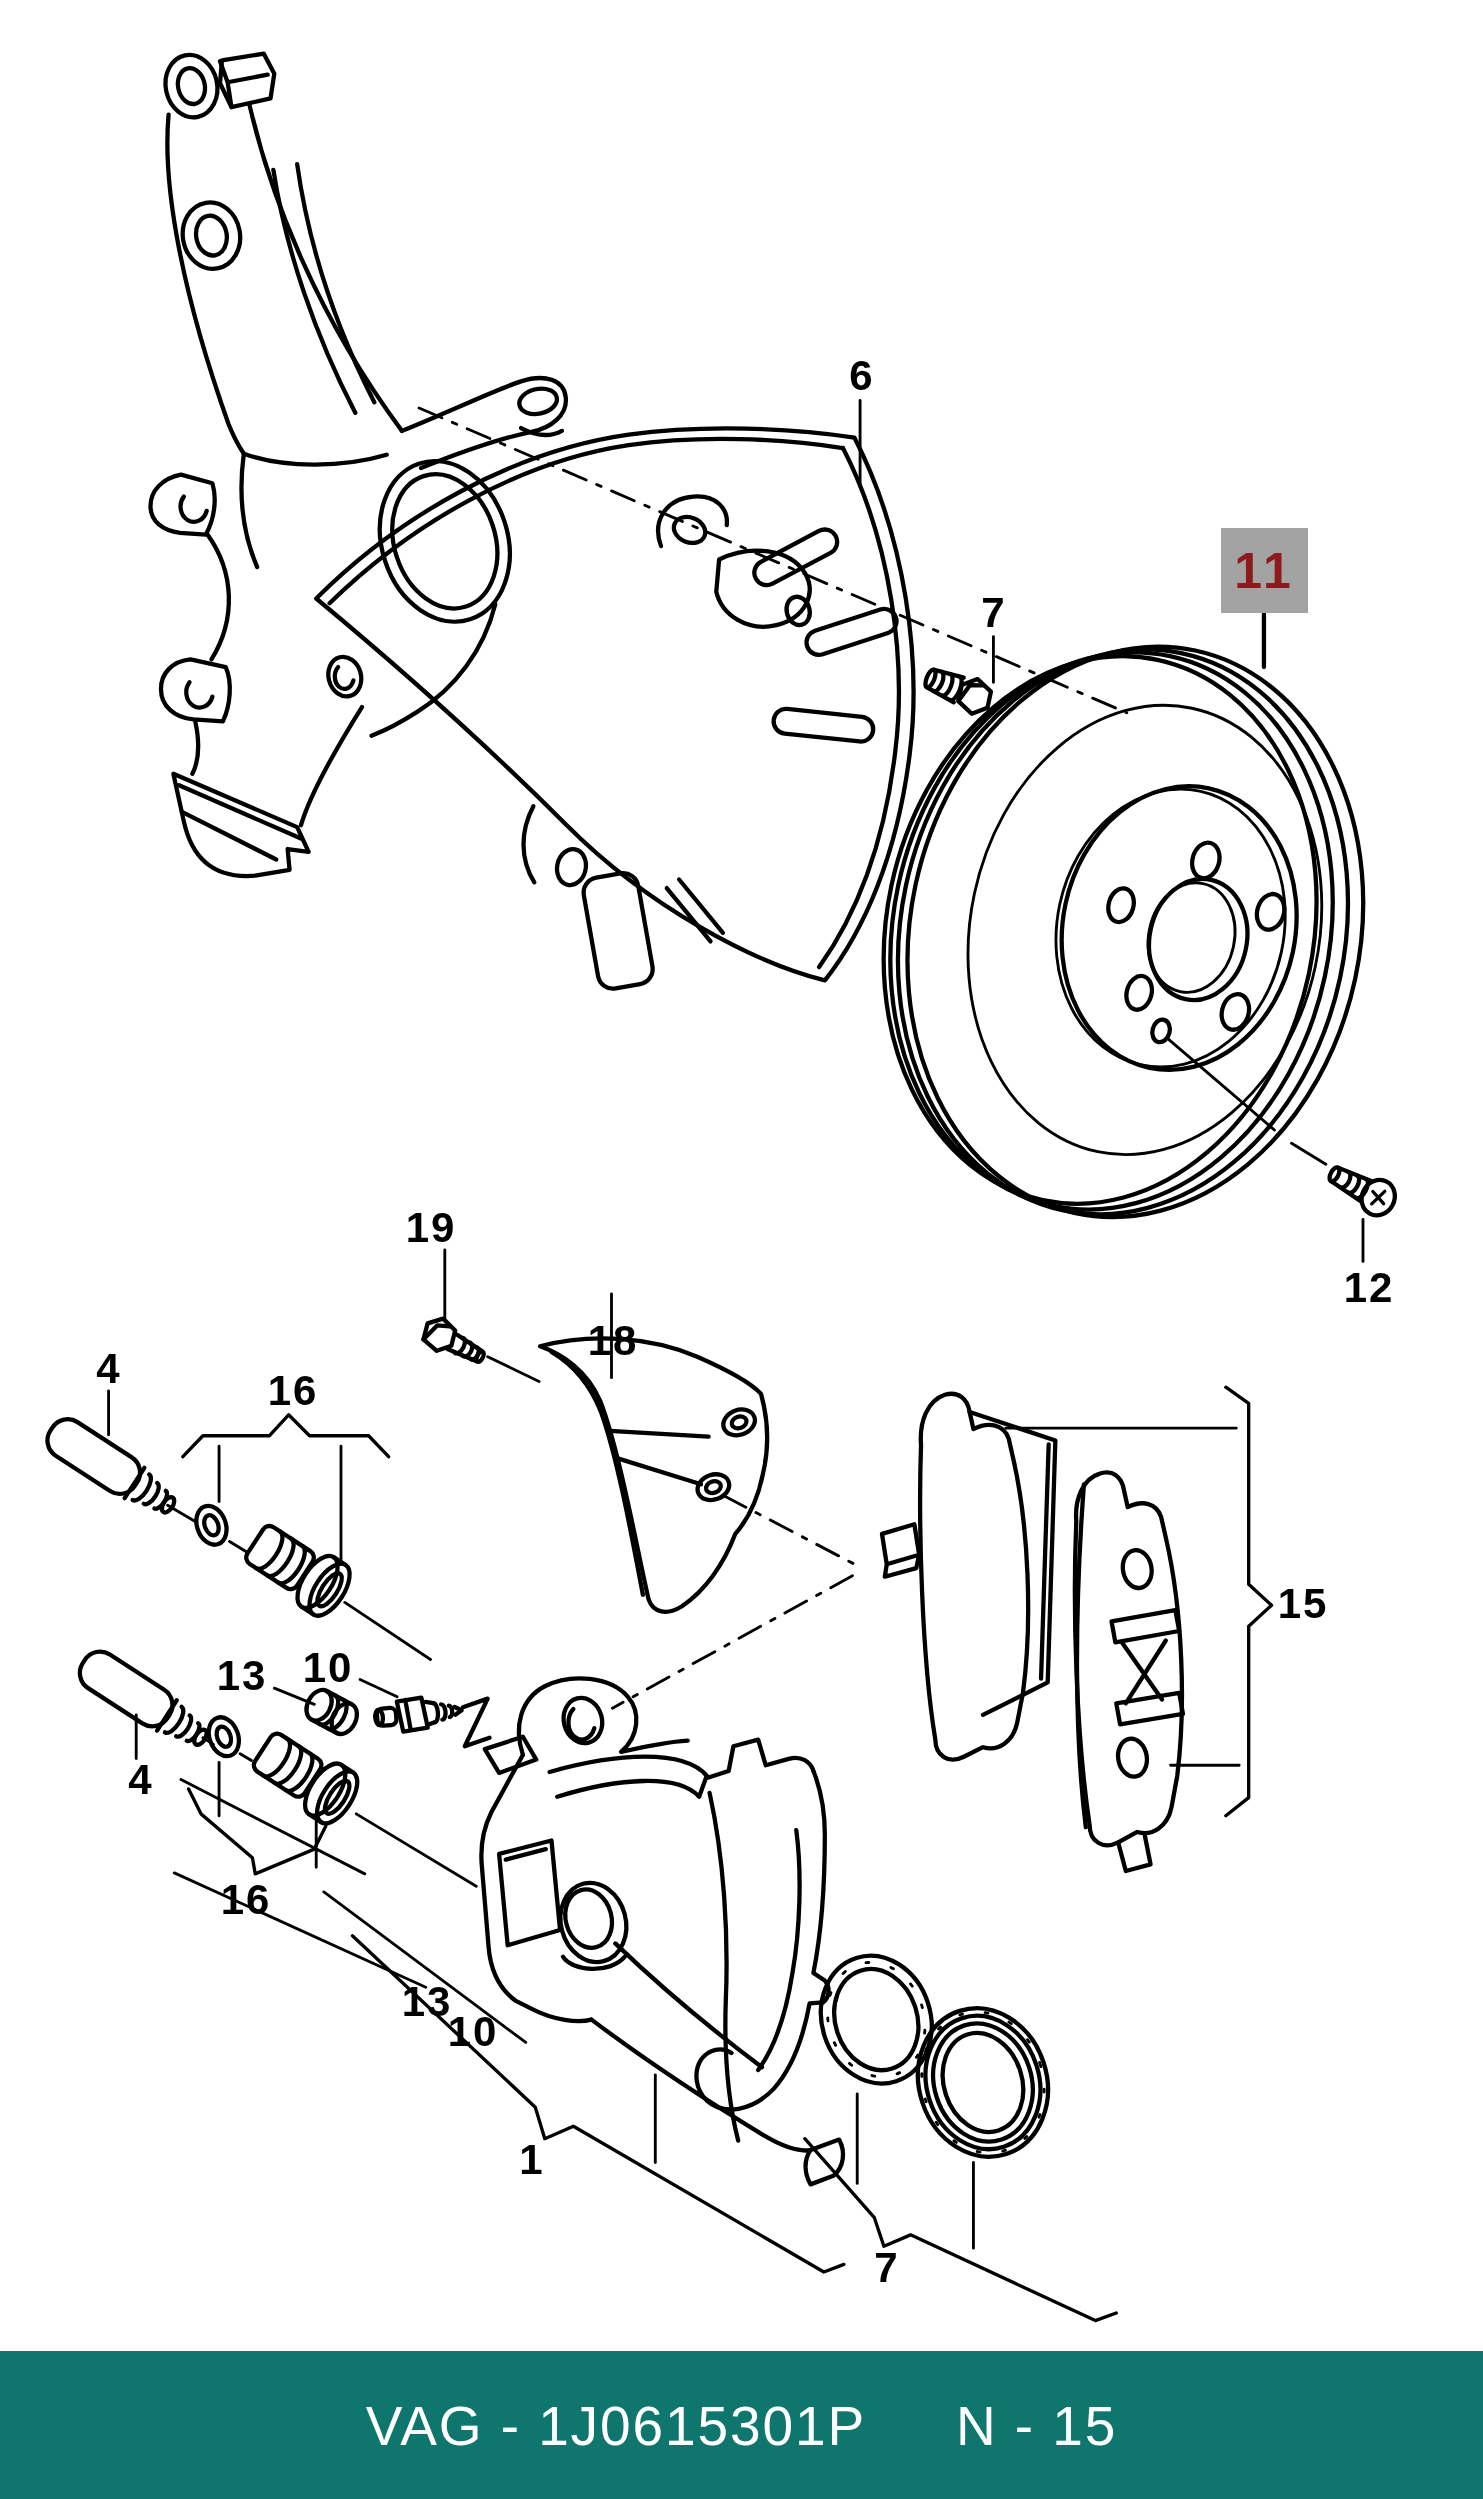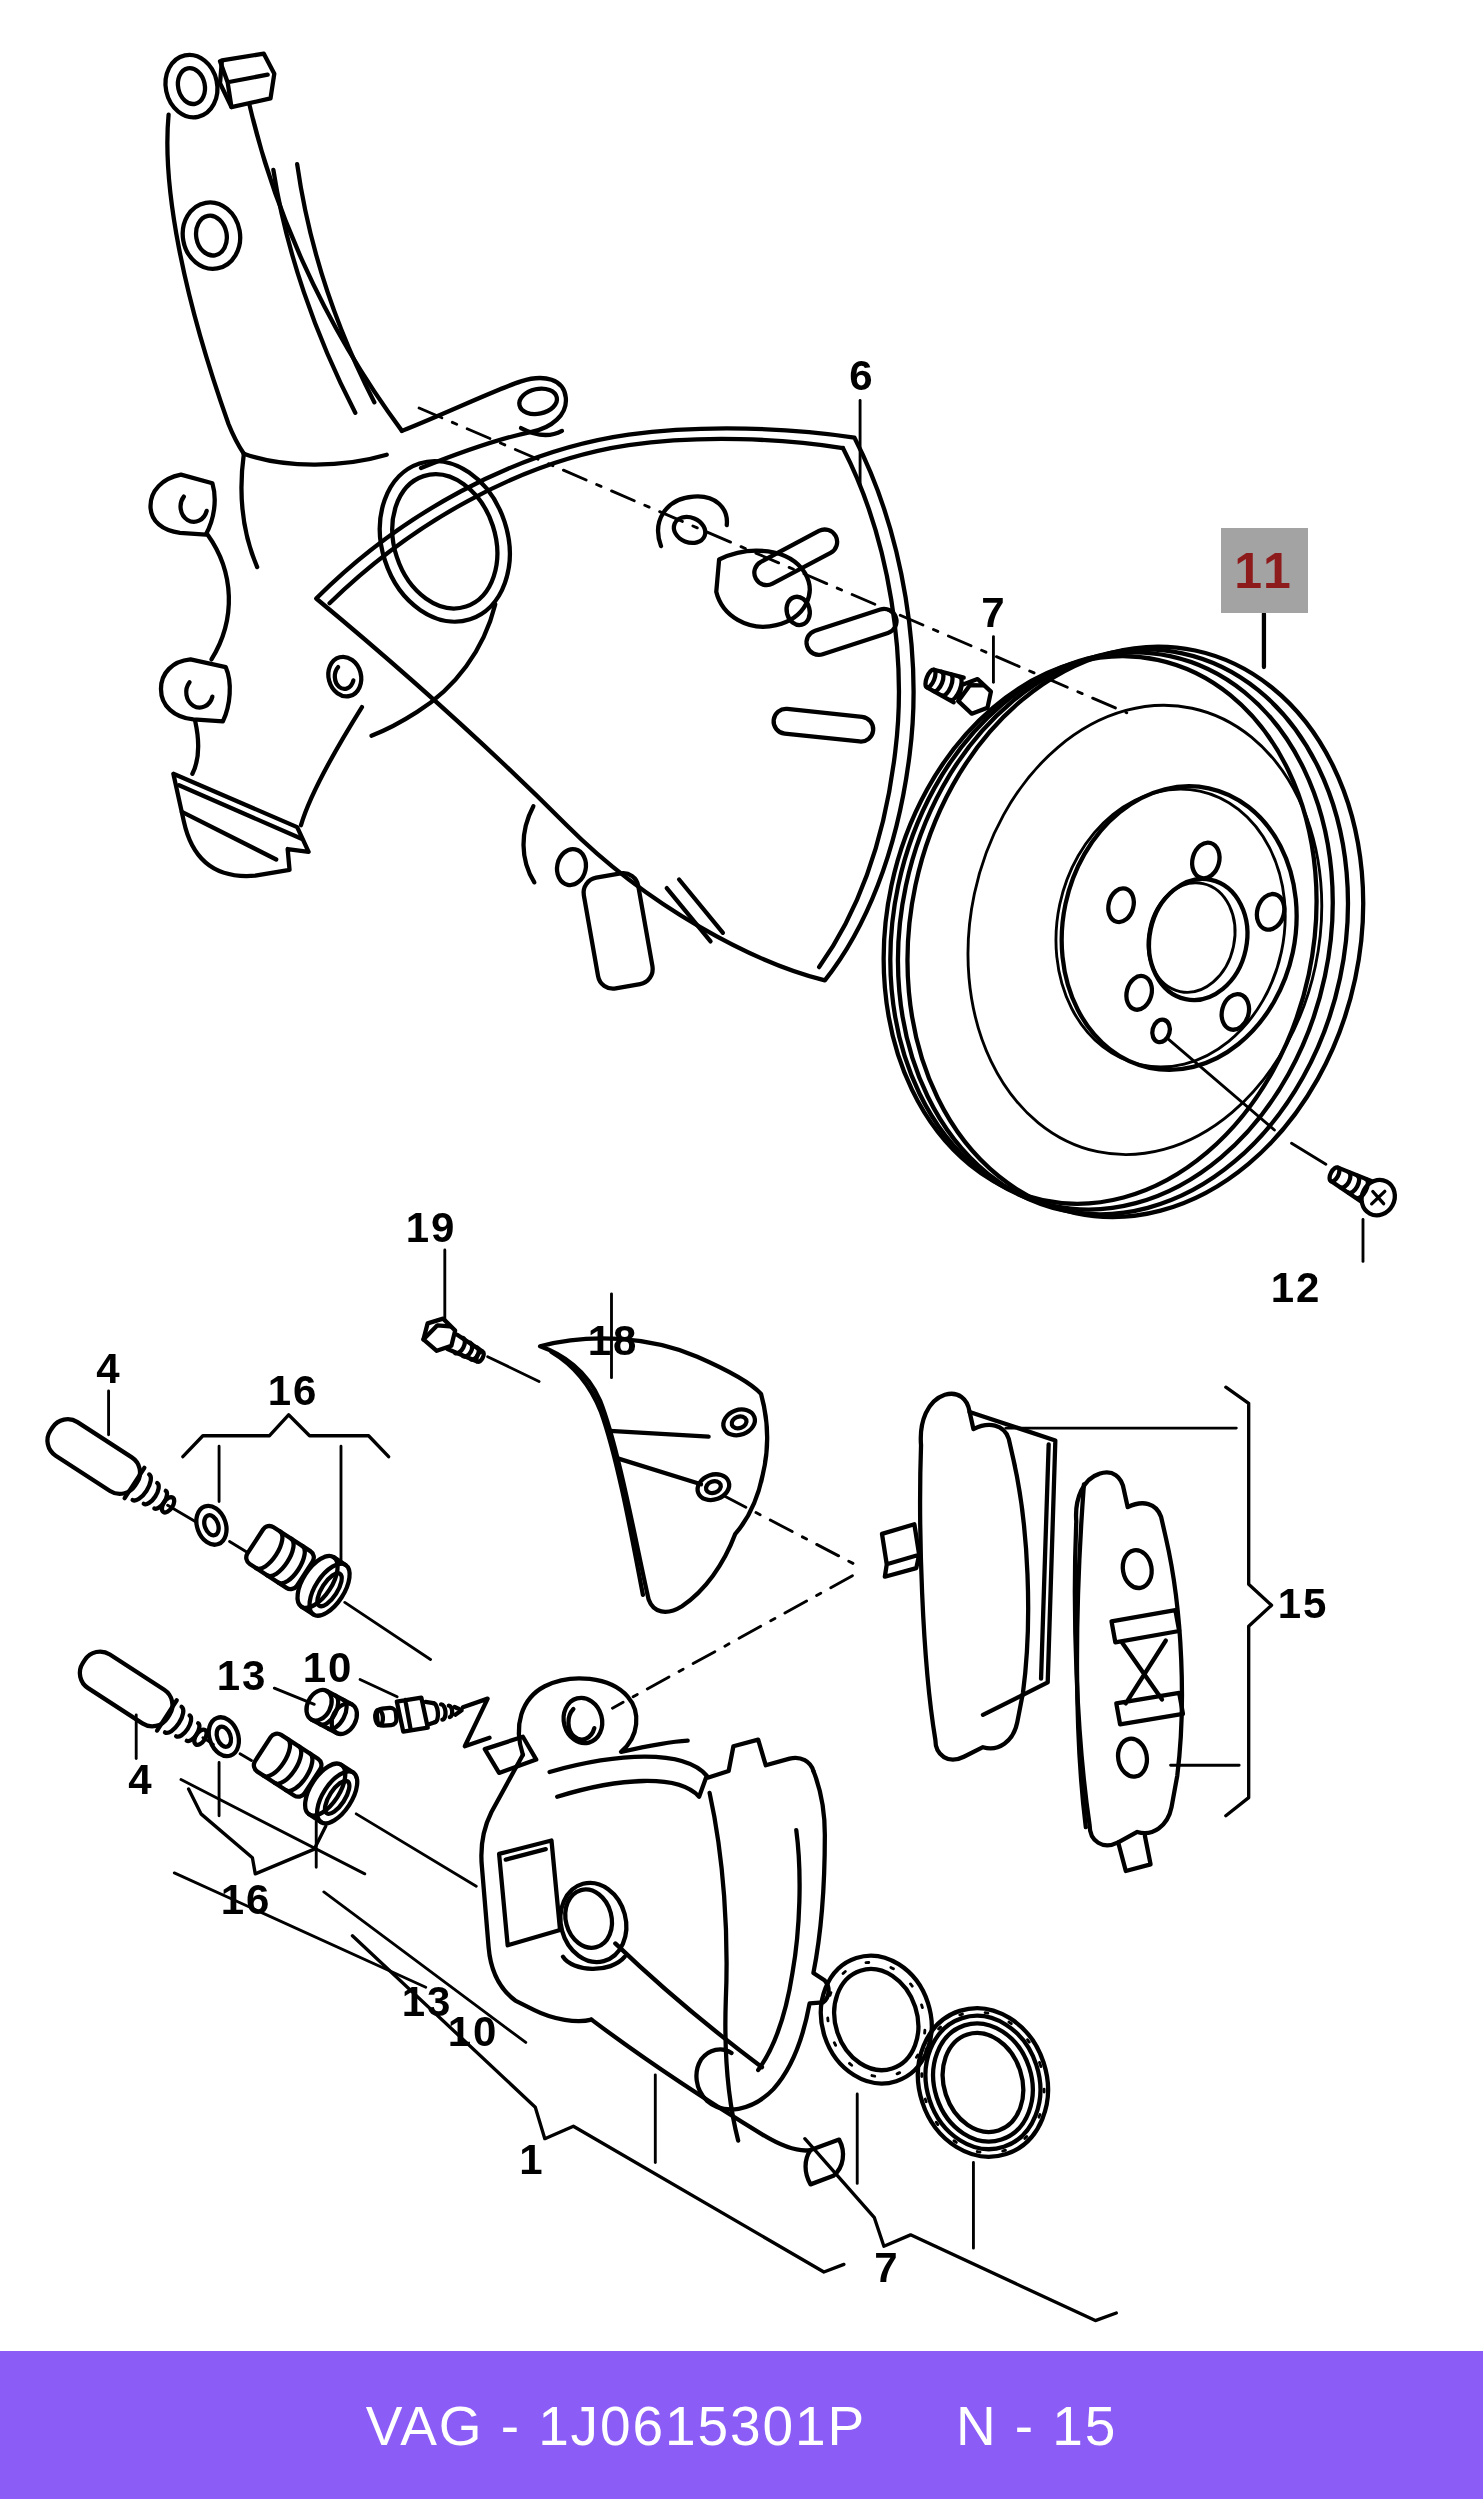--- a/index.html
+++ b/index.html
@@ -11,21 +11,21 @@
   #art .thin{stroke-width:3;}
   #art .med{stroke-width:3.5;}
   #art .dashdot{stroke-width:3;stroke-dasharray:26 12 5 12;}
   #art .dots{stroke-width:3;stroke-dasharray:3 24;}
   .callout{position:absolute;transform:translate(-50%,-50%);
            font-size:42px;font-weight:bold;color:#000;letter-spacing:1.9px;white-space:nowrap;
            font-family:"Liberation Sans", sans-serif;}
   .highlight{position:absolute;left:1221px;top:528px;width:87px;height:85px;
              background:#a3a3a3;display:flex;align-items:center;justify-content:center;}
   .highlight span{font-size:50px;font-weight:bold;color:#8e1b1b;letter-spacing:3.8px;}
-  .footer{position:absolute;left:0;top:2351px;width:1483px;height:149px;background:#8b5cf6;
+  .footer{position:absolute;left:0;top:2351px;width:1483px;height:149px;background:#0f766e;
           display:flex;align-items:center;justify-content:center;gap:90px;
           color:#ffffff;font-size:55px;letter-spacing:1.9px;font-family:"Liberation Sans", sans-serif;}
 </style>
 </head>
 <body>
 
 <div class="stage">
 
   <svg id="art" width="1483" height="2500" viewBox="0 0 1557 2624">
 
@@ -266,21 +266,21 @@
       <path class="thin" d="M1056,1499 L1298,1499 M1229,1853 L1301,1853"></path>
       <path class="med" d="M370,2032 L562,2212 L572,2245 L602,2232 L865,2385 L886,2377"></path>
       <path class="thin" d="M688,2178 L688,2270"></path>
       <path class="med" d="M845,2245 L918,2328 L928,2358 L956,2346 L1150,2436 L1172,2428"></path>
       <path class="thin" d="M900,2198 L900,2292 M1022,2270 L1022,2360"></path>
     </g>
   </svg>
 
   <div class="callout" style="left:862px;top:376px">6</div>
   <div class="callout" style="left:994px;top:613px">7</div>
-  <div class="callout" style="left:1296px;top:1288px">12</div>
+  <div class="callout" style="left:1369px;top:1288px">12</div>
   <div class="callout" style="left:431px;top:1228px">19</div>
   <div class="callout" style="left:613px;top:1341px">18</div>
   <div class="callout" style="left:109px;top:1369px">4</div>
   <div class="callout" style="left:293px;top:1391px">16</div>
   <div class="callout" style="left:242px;top:1676px">13</div>
   <div class="callout" style="left:328px;top:1668px">10</div>
   <div class="callout" style="left:1303px;top:1604px">15</div>
   <div class="callout" style="left:141px;top:1780px">4</div>
   <div class="callout" style="left:246px;top:1900px">16</div>
   <div class="callout" style="left:427px;top:2002px">13</div>

